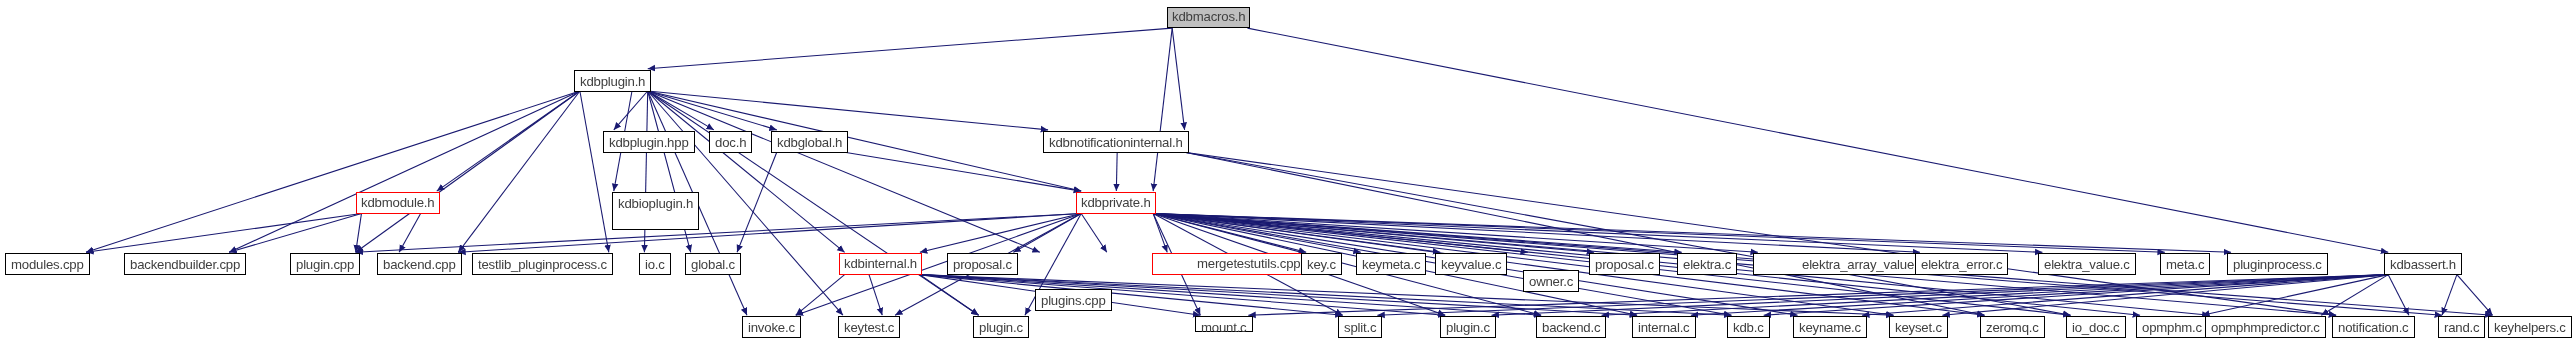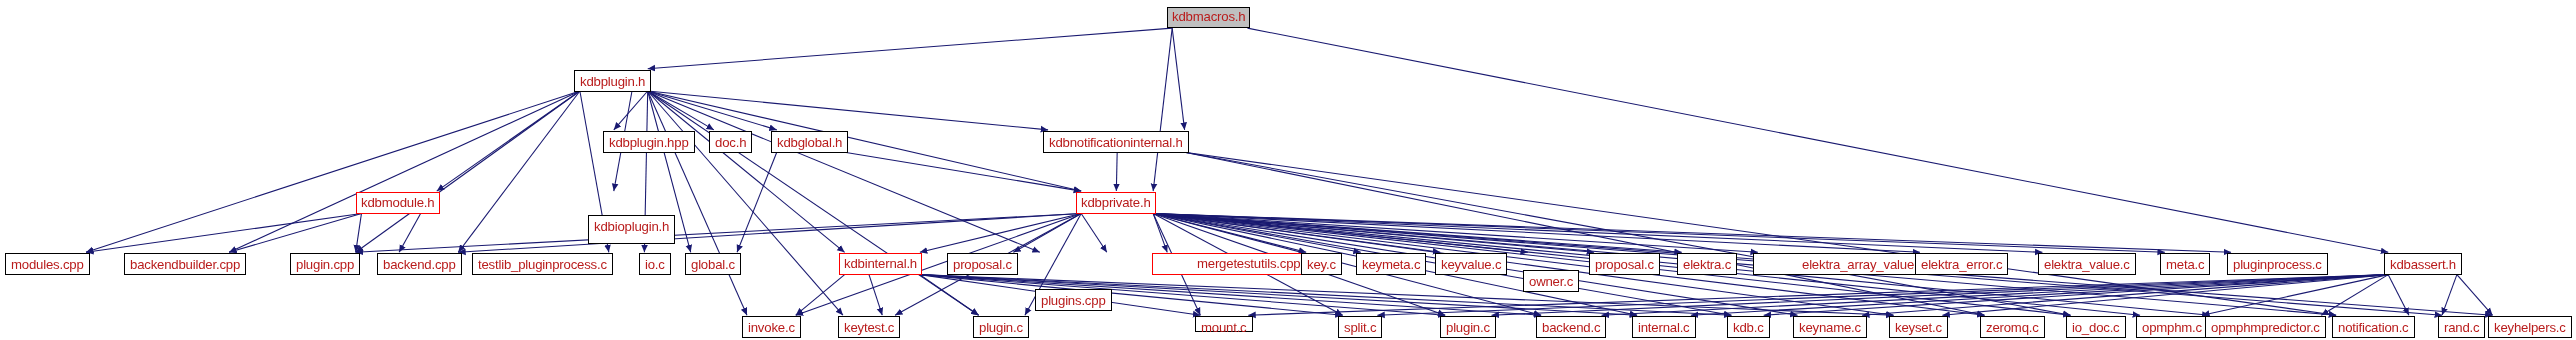--- a/index.html
+++ b/index.html
@@ -20,21 +20,21 @@
   .node{
     position:absolute;
     box-sizing:border-box;
     height:21.5px;
     padding:2.5px 5px;
     font-size:13.2px;
     line-height:15px;
     letter-spacing:-0.2px;
     border:0.8px solid var(--border,#000000);
     background:var(--fill,#ffffff);
-    color:#b91c1c;
+    color:#404040;
     white-space:nowrap;
     text-align:center;
     cursor:pointer;
   }
   .node.red{
     border:1.7px solid var(--red,#ff0000);
     padding:1.7px 4.1px;
   }
   .node.current{
     border:1.7px solid var(--border,#000000);
@@ -145,21 +145,21 @@
       <line x1="2969" y1="332" x2="3012" y2="381" stroke="#191970" stroke-width="1.3" marker-end="url(#arrowhead)"></line>
     </svg>
 
 <div class="node current" style="left: 1167px; top: 6.6px; height: 21.5px;">kdbmacros.h</div>
     <div class="node plain" style="left: 574px; top: 70px; height: 21.5px;">kdbplugin.h</div>
     <div class="node plain" style="left: 603px; top: 131px; height: 21.5px;">kdbplugin.hpp</div>
     <div class="node plain" style="left: 709px; top: 131px; height: 21.5px;">doc.h</div>
     <div class="node plain" style="left: 771px; top: 131px; height: 21.5px;">kdbglobal.h</div>
     <div class="node plain" style="left: 1043px; top: 131px; height: 21.5px;">kdbnotificationinternal.h</div>
     <div class="node red" style="left: 356px; top: 192px; height: 21.5px;">kdbmodule.h</div>
-    <div class="node plain" style="left: 588px; top: 192px; height: 29px; margin-top: 23px;">kdbioplugin.h</div>
+    <div class="node plain" style="left: 612px; top: 192px; height: 38px;">kdbioplugin.h</div>
     <div class="node red" style="left: 1076px; top: 192px; height: 21.5px;">kdbprivate.h</div>
     <div class="node plain" style="left: 5px; top: 253px; height: 21.5px;">modules.cpp</div>
     <div class="node plain" style="left: 105px; top: 253px; height: 21.5px; margin-left: 19px;">backendbuilder.cpp</div>
     <div class="node plain" style="left: 290px; top: 253px; height: 21.5px;">plugin.cpp</div>
     <div class="node plain" style="left: 377px; top: 253px; height: 21.5px;">backend.cpp</div>
     <div class="node plain" style="left: 472px; top: 253px; height: 21.5px;">testlib_pluginprocess.c</div>
     <div class="node plain" style="left: 639px; top: 253px; height: 21.5px;">io.c</div>
     <div class="node plain" style="left: 685px; top: 253px; height: 21.5px;">global.c</div>
     <div class="node red" style="left: 839px; top: 253px; height: 21.5px;">kdbinternal.h</div>
     <div class="node plain" style="left: 947px; top: 253px; height: 21.5px;">proposal.c</div>

